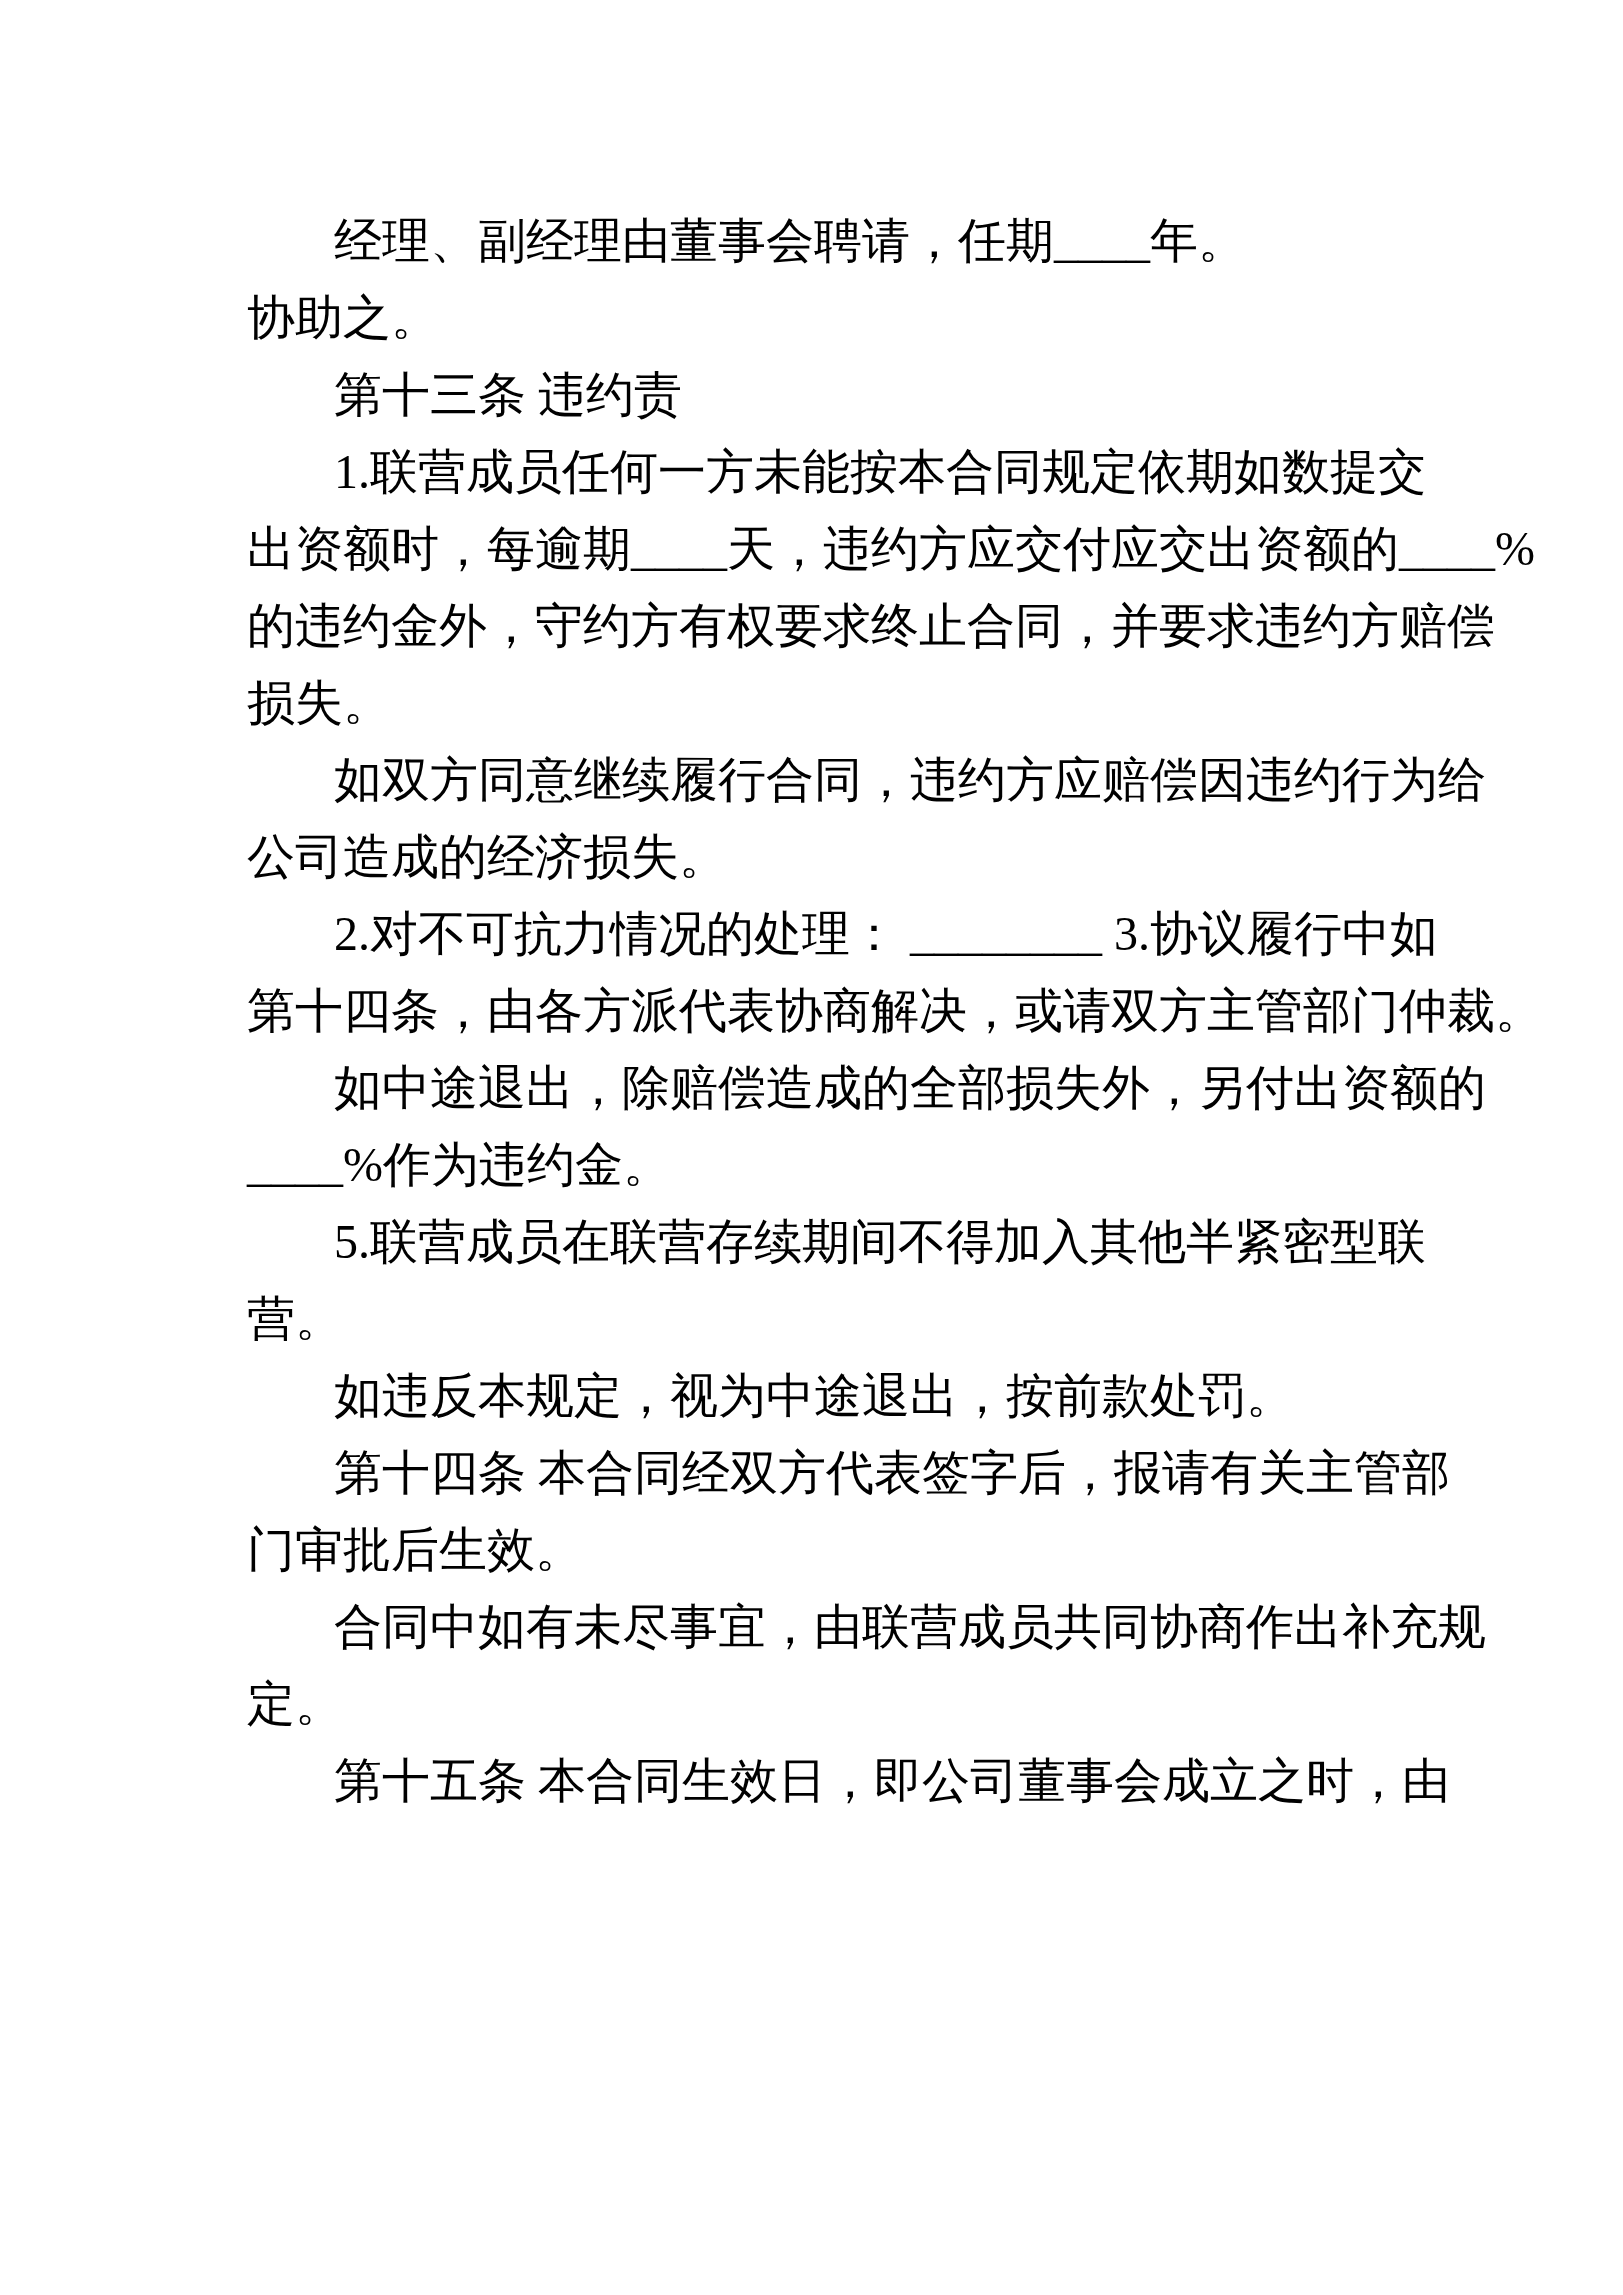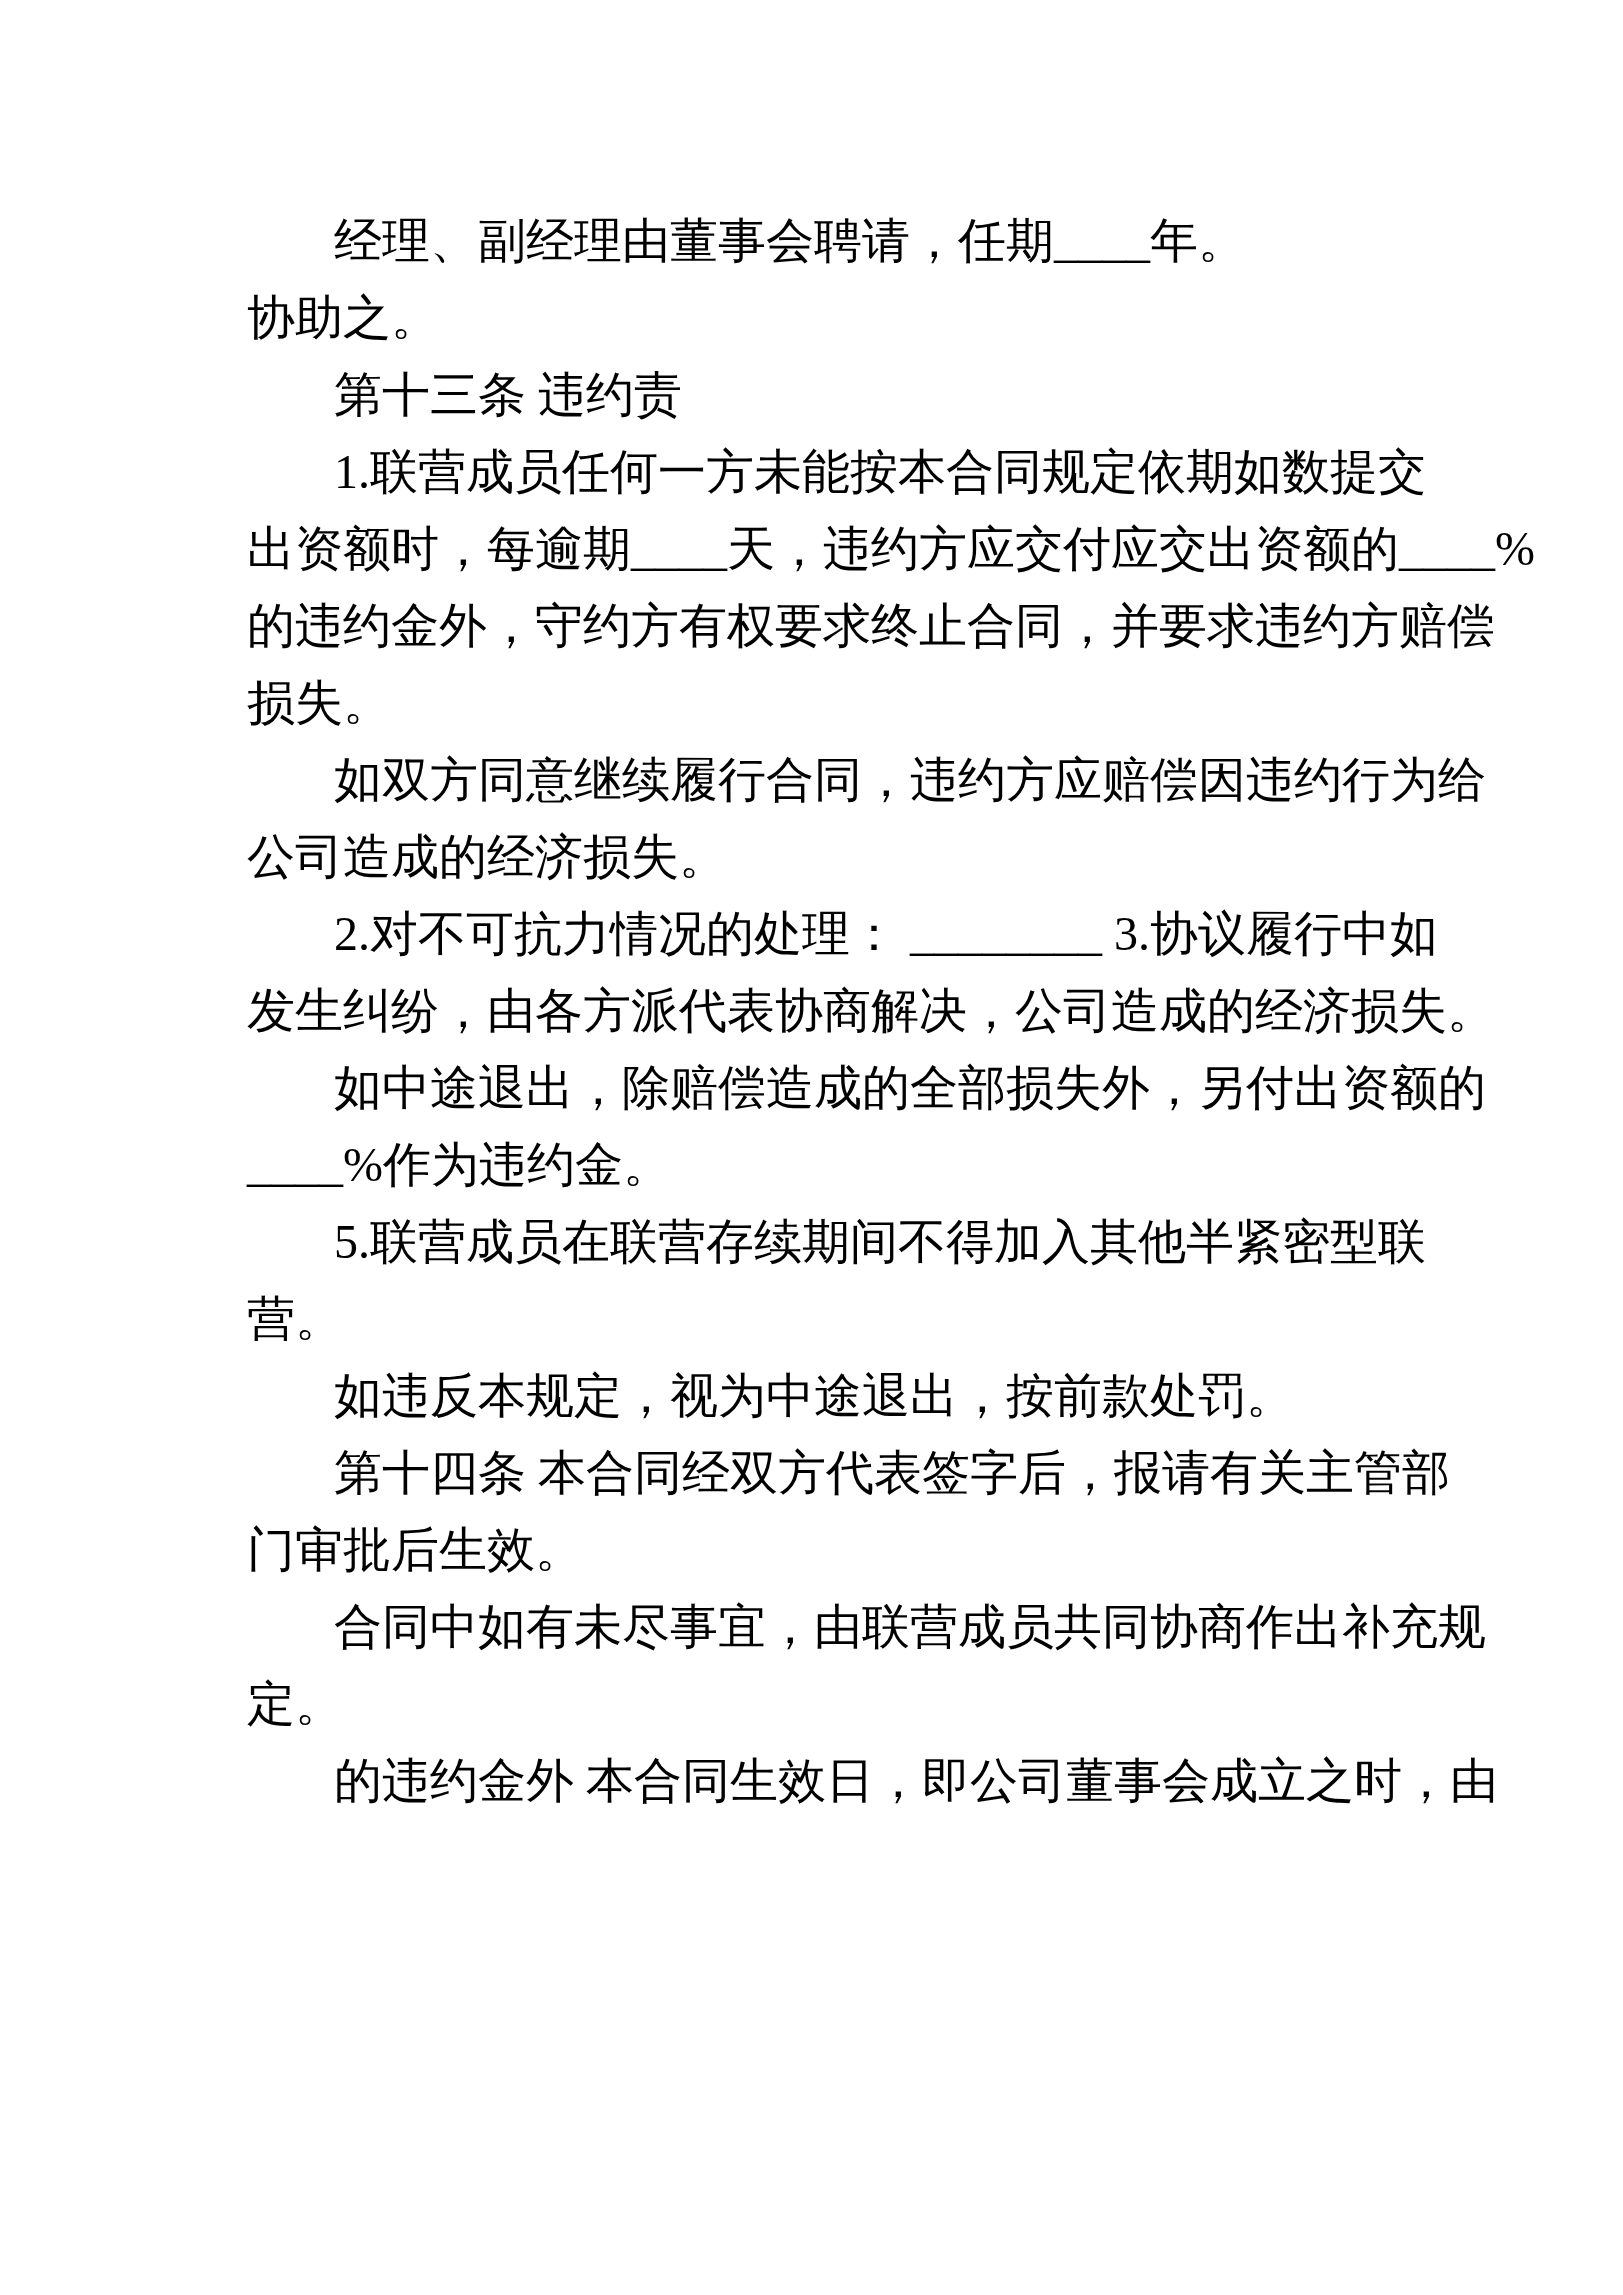--- a/index.html
+++ b/index.html
@@ -48,26 +48,26 @@
   <div class="text-line indent">经理、副经理由董事会聘请，任期____年。</div>
       <div class="text-line">协助之。</div>
       <div class="text-line indent">第十三条 违约责</div>
       <div class="text-line indent">1.联营成员任何一方未能按本合同规定依期如数提交</div>
       <div class="text-line">出资额时，每逾期____天，违约方应交付应交出资额的____%</div>
       <div class="text-line">的违约金外，守约方有权要求终止合同，并要求违约方赔偿</div>
       <div class="text-line">损失。</div>
       <div class="text-line indent">如双方同意继续履行合同，违约方应赔偿因违约行为给</div>
       <div class="text-line">公司造成的经济损失。</div>
       <div class="text-line indent">2.对不可抗力情况的处理： ________ 3.协议履行中如</div>
-      <div class="text-line">发生纠纷，由各方派代表协商解决，公司造成的经济损失。</div>
+      <div class="text-line">第十四条，由各方派代表协商解决，或请双方主管部门仲裁。</div>
       <div class="text-line indent">如中途退出，除赔偿造成的全部损失外，另付出资额的</div>
       <div class="text-line">____%作为违约金。</div>
       <div class="text-line indent">5.联营成员在联营存续期间不得加入其他半紧密型联</div>
       <div class="text-line">营。</div>
       <div class="text-line indent">如违反本规定，视为中途退出，按前款处罚。</div>
       <div class="text-line indent">第十四条 本合同经双方代表签字后，报请有关主管部</div>
       <div class="text-line">门审批后生效。</div>
       <div class="text-line indent">合同中如有未尽事宜，由联营成员共同协商作出补充规</div>
       <div class="text-line">定。</div>
-      <div class="text-line indent">的违约金外 本合同生效日，即公司董事会成立之时，由</div>
+      <div class="text-line indent">第十五条 本合同生效日，即公司董事会成立之时，由</div>
     </div>
 </div>
 
 
 </body></html>

